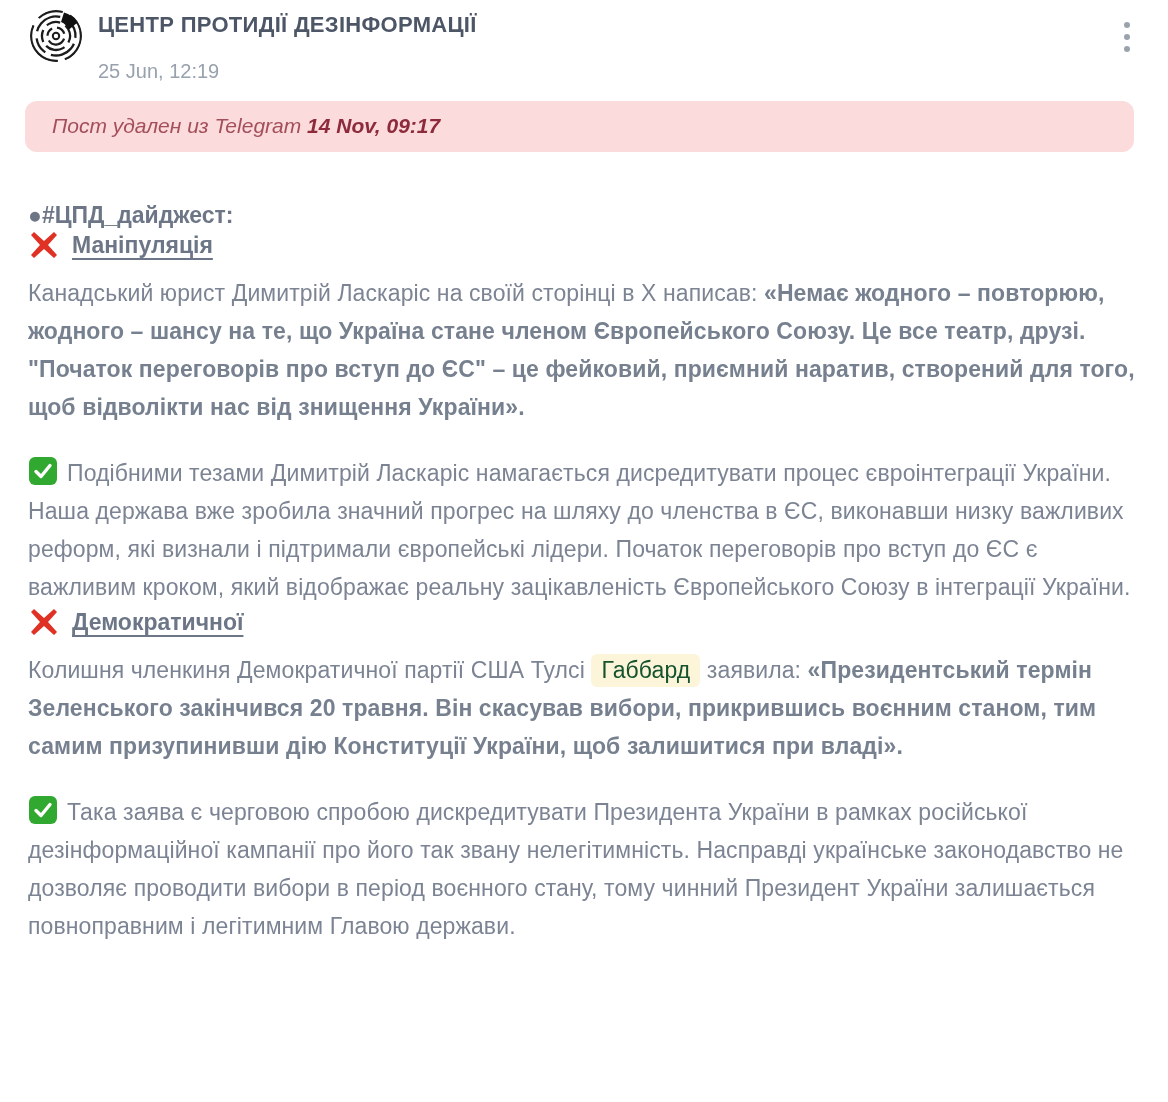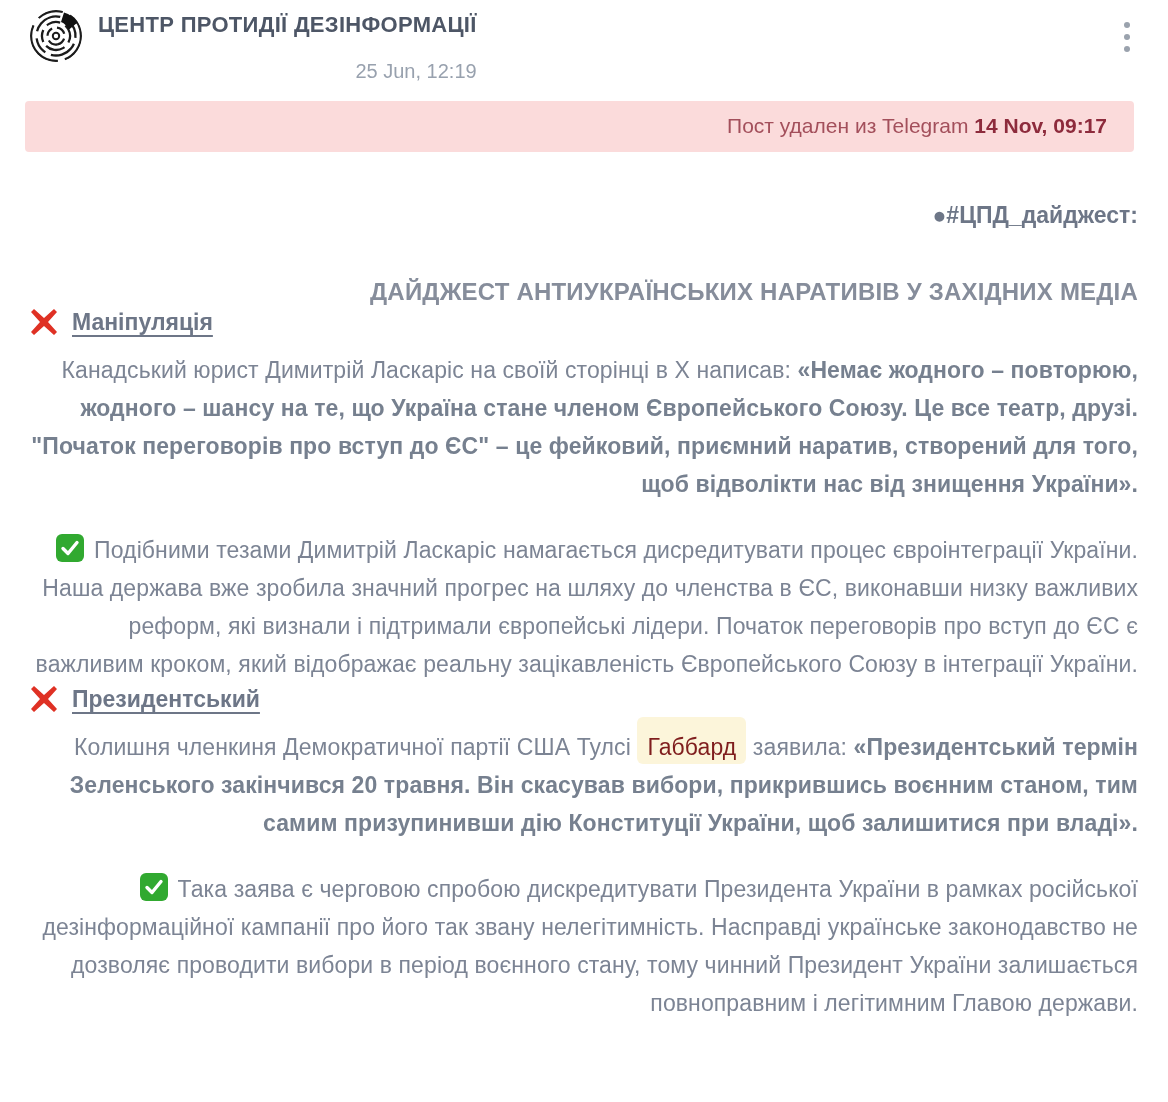--- a/index.html
+++ b/index.html
@@ -2,21 +2,21 @@
 <html><head>
 <meta charset="utf-8">
 <style>
   * { margin: 0; padding: 0; box-sizing: border-box; }
   html, body {
     width: 1168px; height: 1102px;
     background: #ffffff;
     font-family: "Liberation Sans", "DejaVu Sans", sans-serif;
     overflow: hidden;
   }
-  .page { position: relative; width: 1168px; height: 1102px; background: #fff; text-align: right; }
+  .page { position: relative; width: 1168px; height: 1102px; background: #fff; }
 
   
   .header {
     display: flex; align-items: flex-start;
     padding: 10px 30px 16px 30px;
   }
   .avatar {
     width: 52px; height: 52px; flex: 0 0 52px;
     border-radius: 50%;
     overflow: hidden; cursor: pointer;
@@ -34,24 +34,25 @@
     width: 22px; height: 38px;
     display: flex; flex-direction: column; align-items: center; justify-content: space-between;
     padding: 4px 0; cursor: pointer;
   }
   .kebab .dot { width: 6px; height: 6px; border-radius: 50%; background: #9aa2ad; }
 
   
   .deleted-banner {
     margin: 2px 34px 0 25px;
     background: #fbdbdb;
-    border-radius: 4px;
-    padding: 13px 27px 14px 21px;
+    border-radius: 12px;
+    padding: 13px 27px 14px 27px;
     font-size: 21px;
     color: #a34f5b;
+    font-style: italic;
   }
   .deleted-banner b { color: #8d2b3c; font-weight: 700; }
 
   
   .content { padding: 0 30px 0 28px; color: #7c8494; }
 
   .hashtag-line {
     margin-top: 50px;
     font-size: 23px; font-weight: 700; color: #6d7687;
   }
@@ -79,23 +80,23 @@
     letter-spacing: 0.1px;
   }
   p.body-par.spaced { margin-top: 28px; }
   p.body-par .b { font-weight: 700; color: #76808f; }
   .icon-check {
     width: 30px; height: 30px;
     display: inline-block; vertical-align: -5px; margin-right: 9px;
   }
   .hl {
     background: #fcf5da;
-    color: #7f1d1d;
+    color: #14532d;
     border-radius: 6px;
-    padding: 17px 10px 4px 10px;
+    padding: 3px 10px 4px 10px;
   }
 </style>
 </head>
 <body>
 
 <div class="page">
 
   <div class="header">
     <div class="avatar">
       <span>
@@ -122,21 +123,20 @@
   </div>
 
   <div class="deleted-banner">
     <span>Пост удален из Telegram </span><b>14 Nov, 09:17</b>
   </div>
 
   <div class="content">
 
     <div class="hashtag-line">●#ЦПД_дайджест:</div>
 
-    <div class="digest-title">ДАЙДЖЕСТ АНТИУКРАЇНСЬКИХ НАРАТИВІВ У ЗАХІДНИХ МЕДІА</div>
 
     <div class="section-heading">
       <span class="icon-cross">
         <svg width="32" height="32" viewBox="0 0 32 32">
           <path d="M6 3 L16 12 L26 3 L29 6 L20 16 L29 26 L26 29 L16 20 L6 29 L3 26 L12 16 L3 6 Z" fill="#df3124"></path>
         </svg>
       </span>
       <span class="label">Маніпуляція</span>
     </div>
     <p class="body-par"><span>Канадський юрист Димитрій Ласкаріс на своїй сторінці в X написав: </span><span class="b">«Немає жодного – повторюю, жодного – шансу на те, що Україна стане членом Європейського Союзу. Це все театр, друзі. "Початок переговорів про вступ до ЄС" – це фейковий, приємний наратив, створений для того, щоб відволікти нас від знищення України».</span></p>
@@ -145,21 +145,21 @@
             <rect x="1" y="1" width="28" height="28" rx="6" fill="#31a930"></rect>
             <path d="M8 15.5 L13 20.5 L22 9.5" fill="none" stroke="#ffffff" stroke-width="3.4" stroke-linecap="round" stroke-linejoin="round"></path>
           </svg></span><span>Подібними тезами Димитрій Ласкаріс намагається дисредитувати процес євроінтеграції України. Наша держава вже зробила значний прогрес на шляху до членства в ЄС, виконавши низку важливих реформ, які визнали і підтримали європейські лідери. Початок переговорів про вступ до ЄС є важливим кроком, який відображає реальну зацікавленість Європейського Союзу в інтеграції України.</span></p>
 
     <div class="section-heading">
       <span class="icon-cross">
         <svg width="32" height="32" viewBox="0 0 32 32">
           <path d="M6 3 L16 12 L26 3 L29 6 L20 16 L29 26 L26 29 L16 20 L6 29 L3 26 L12 16 L3 6 Z" fill="#df3124"></path>
         </svg>
       </span>
-      <span class="label">Президентський</span>
+      <span class="label">Демократичної</span>
     </div>
     <p class="body-par"><span>Колишня членкиня Демократичної партії США Тулсі </span><span class="hl">Габбард</span><span> заявила: </span><span class="b">«Президентський термін Зеленського закінчився 20 травня. Він скасував вибори, прикрившись воєнним станом, тим самим призупинивши дію Конституції України, щоб залишитися при владі».</span></p>
 
     <p class="body-par spaced"><span class="icon-check"><svg width="30" height="30" viewBox="0 0 30 30">
             <rect x="1" y="1" width="28" height="28" rx="6" fill="#31a930"></rect>
             <path d="M8 15.5 L13 20.5 L22 9.5" fill="none" stroke="#ffffff" stroke-width="3.4" stroke-linecap="round" stroke-linejoin="round"></path>
           </svg></span><span>Така заява є черговою спробою дискредитувати Президента України в рамках російської дезінформаційної кампанії про його так звану нелегітимність. Насправді українське законодавство не дозволяє проводити вибори в період воєнного стану, тому чинний Президент України залишається повноправним і легітимним Главою держави.</span></p>
 
   </div>
 </div>

